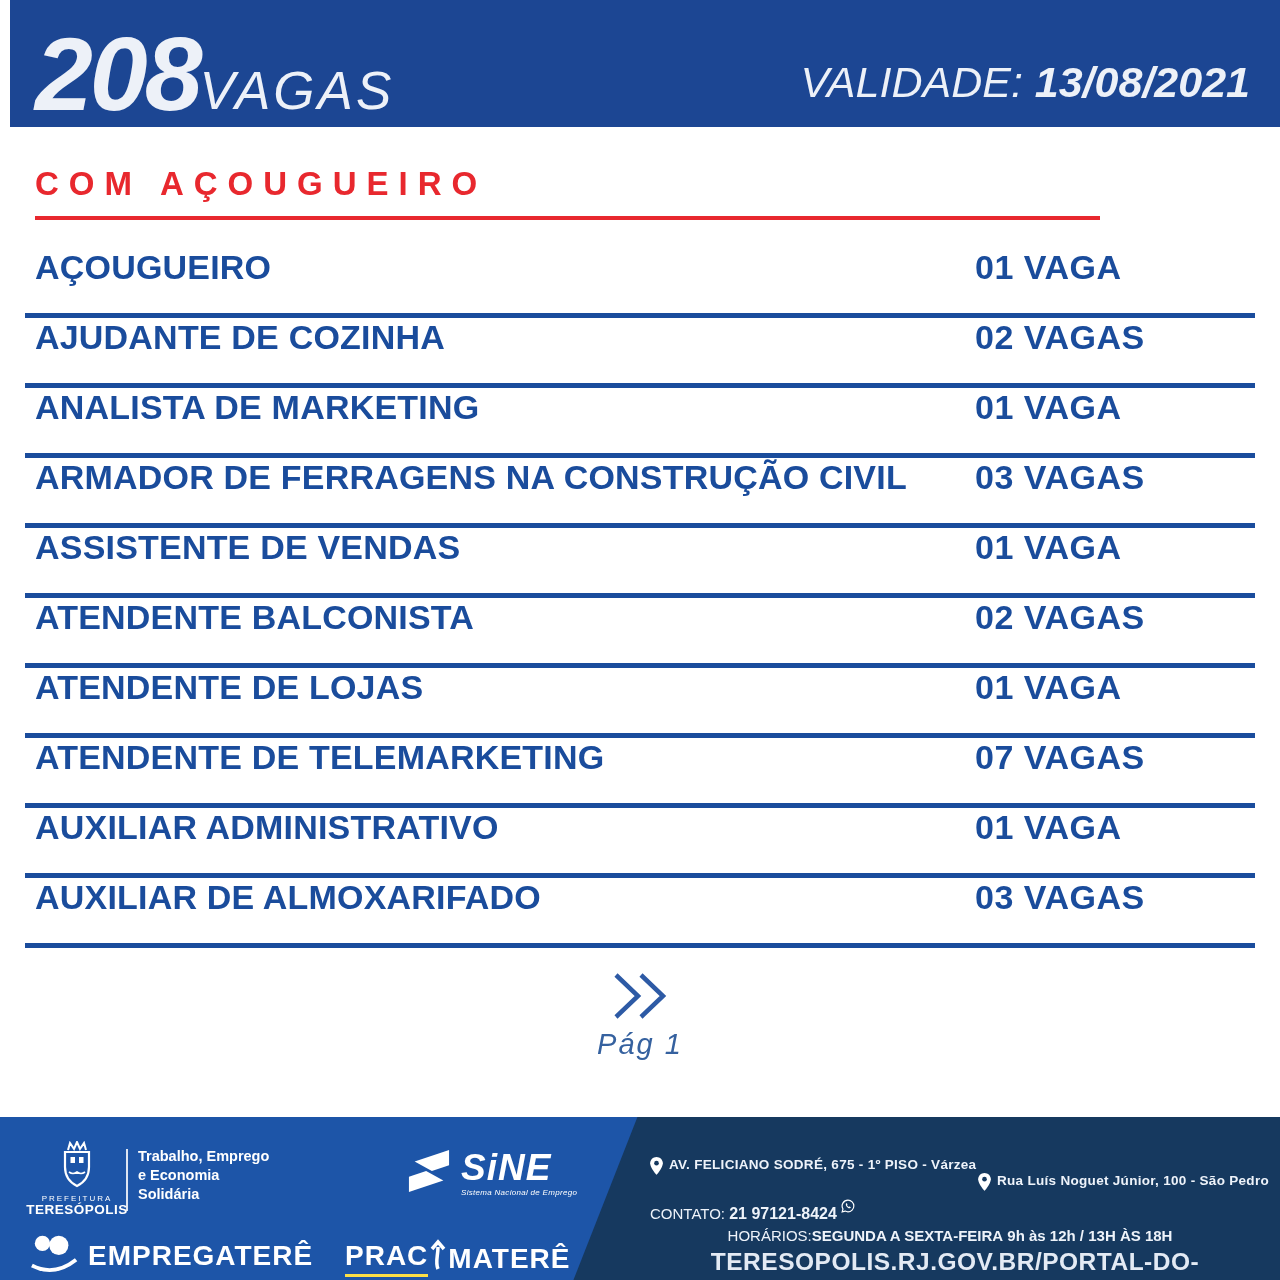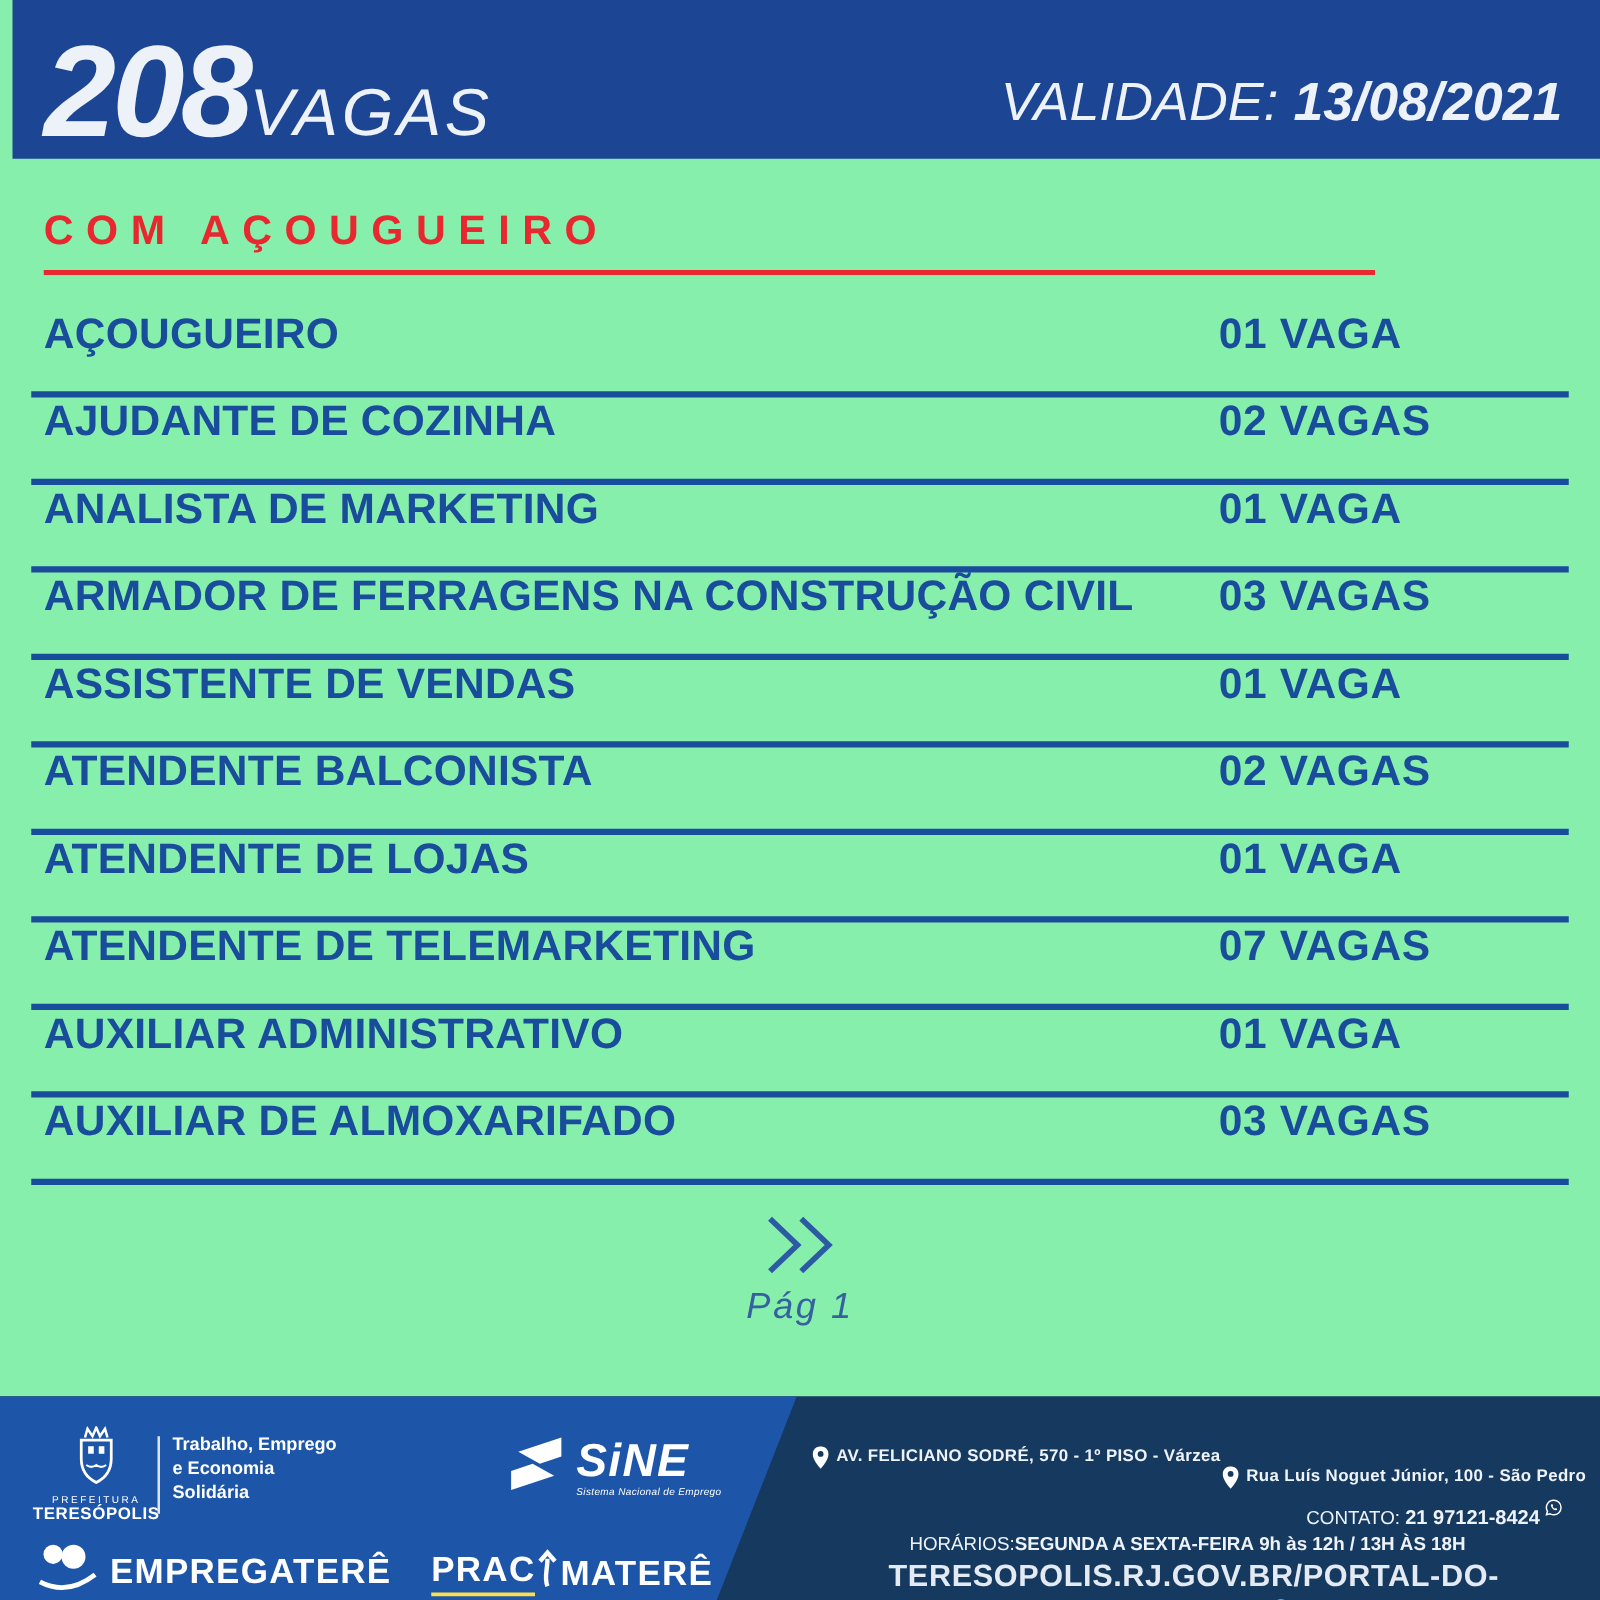--- a/index.html
+++ b/index.html
@@ -1,19 +1,19 @@
 <!DOCTYPE html>
 <html><head>
 <meta charset="utf-8">
 <style>
   * { margin:0; padding:0; box-sizing:border-box; }
   body { font-family:"Liberation Sans", sans-serif; background:#cfd6e0; }
   .page {
     position:relative; width:1280px; height:1280px;
-    background:#86efac; overflow:hidden;
+    background:#ffffff; overflow:hidden;
   }
 
   
   .header {
     position:absolute; top:0; left:10px; right:0; height:127px;
     background:#1c4693; color:#edf1f8;
     display:flex; justify-content:space-between; align-items:flex-end;
     padding:0 30px 12px 25px;
   }
   .header .count-group { display:flex; align-items:flex-end; }
@@ -76,21 +76,21 @@
   .empregatere { left:30px; top:116px; display:flex; align-items:center; gap:10px; }
   .empregatere .brand { font-size:28px; font-weight:800; letter-spacing:1px; }
 
   .pracimatere { left:345px; top:122px; display:flex; align-items:center; font-size:28px; font-weight:800; letter-spacing:1px; }
   .pracimatere .p1 { border-bottom:3px solid #fde047; padding-bottom:2px;text-align:center; }
   .pracimatere .arrow { margin:0 1px; }
 
   .addr1 { left:650px; top:40px; }
   .addr2 { left:978px; top:56px; }
   .addr { display:flex; align-items:flex-start; gap:6px; font-size:13.5px; font-weight:600; letter-spacing:0.3px; color:#eef3fa; }
-  .contact-line { left:650px; top:82px; width:600px; text-align:right; font-size:15px; color:#eef3fa; }
+  .contact-line { left:650px; top:82px; width:600px; text-align:left; font-size:15px; color:#eef3fa; }
   .contact-line b { font-size:16px; }
   .hours-line { left:640px; top:110px; width:620px; text-align:center; font-size:15px; color:#eef3fa; }
   .site-line { left:640px; top:131px; width:630px; text-align:center;
                font-size:24.5px; font-weight:700; letter-spacing:0.5px; color:#e3eaf4; }
 </style>
 </head>
 <body>
 
 <div class="page">
 
@@ -234,21 +234,21 @@
       <span class="p2">MATERÊ</span>
     </div>
 
     <div class="fitem addr addr1">
       <span>
         <svg width="13" height="18" viewBox="0 0 12 17">
             <path d="M6 0C2.7 0 0 2.7 0 6c0 4.4 6 11 6 11s6-6.6 6-11C12 2.7 9.3 0 6 0z" fill="#fff"></path>
             <circle cx="6" cy="5.8" r="2.2" fill="#16395f"></circle>
           </svg>
       </span>
-      <span>AV. FELICIANO SODRÉ, 570 - 1º PISO - Várzea</span>
+      <span>AV. FELICIANO SODRÉ, 675 - 1º PISO - Várzea</span>
     </div>
     <div class="fitem addr addr2">
       <span>
         <svg width="13" height="18" viewBox="0 0 12 17">
             <path d="M6 0C2.7 0 0 2.7 0 6c0 4.4 6 11 6 11s6-6.6 6-11C12 2.7 9.3 0 6 0z" fill="#fff"></path>
             <circle cx="6" cy="5.8" r="2.2" fill="#16395f"></circle>
           </svg>
       </span>
       <span>Rua Luís Noguet Júnior, 100 - São Pedro</span>
     </div>

